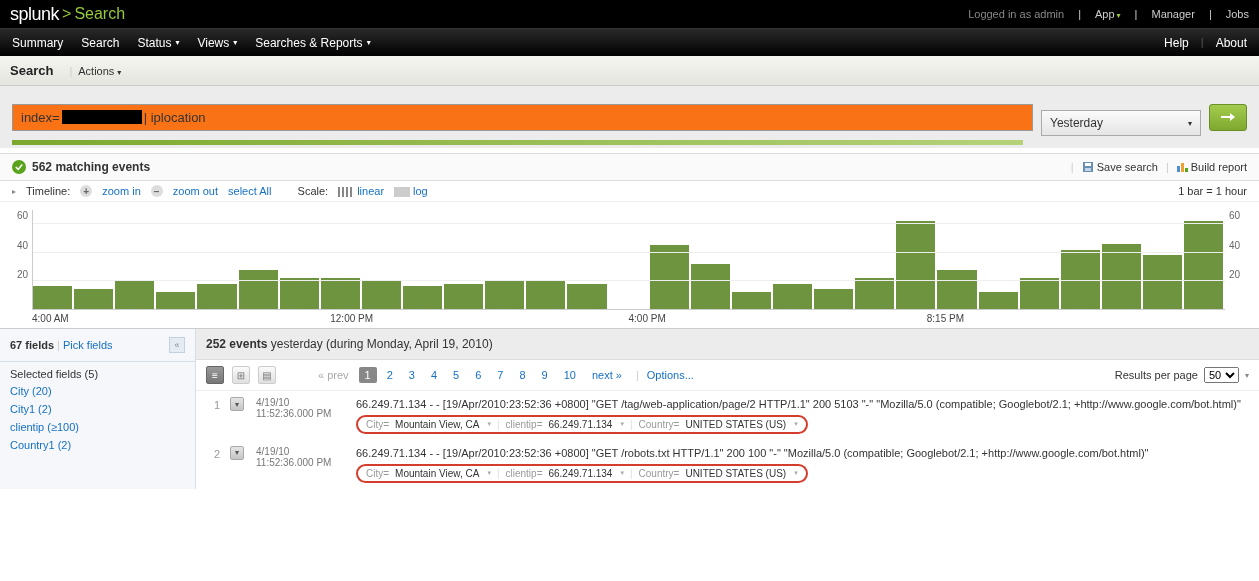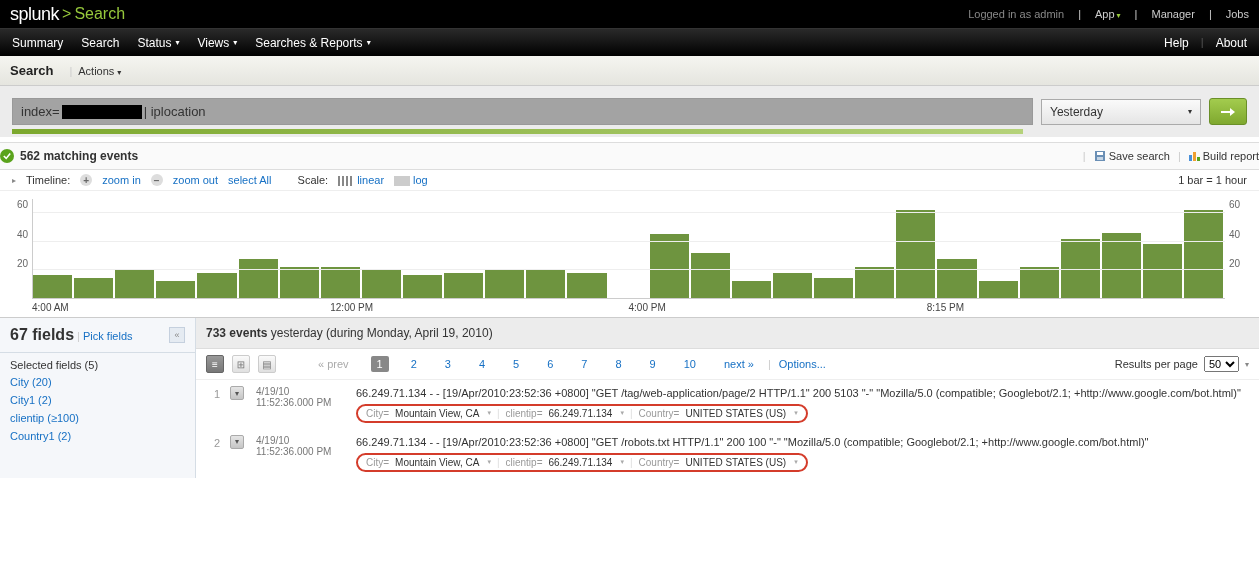--- a/index.html
+++ b/index.html
@@ -21,28 +21,28 @@
 .nav-right { display:flex; gap:12px; }
 .nav-right a { color:#fff; font-size:12px; text-decoration:none; }
 
 .sub-bar { background: linear-gradient(#f5f5f0,#e5e5df); height:30px; display:flex; align-items:center; padding:0 10px; border-bottom:1px solid #ccc; }
 .sub-bar .title { font-weight:bold; font-size:13px; color:#222; margin-right:10px; }
 .div { color:#ccc; margin:0 6px; }
 .sub-bar .actions { font-size:11px; color:#333; cursor:pointer; }
 .sub-bar .caret-d { font-size:8px; margin-left:3px; }
 
 .search-row { background:#ececec; padding:12px; display:flex; align-items:center; gap:8px; }
-.search-box { flex:1; background:#a3a3a3; border:1px solid #999; padding:5px 8px; font-family: "Courier New", monospace; font-size:13px; display:flex; align-items:center; }
+.search-box { flex:1; background:#f97316; border:1px solid #999; padding:5px 8px; font-family: "Courier New", monospace; font-size:13px; display:flex; align-items:flex-start; }
 .search-box .redact { background:#000; width:80px; height:14px; display:inline-block; margin:0 2px; }
 .search-underbar { height:5px; background: linear-gradient(to right, #7ca82e, #b5d27a); margin-top:-8px; margin-bottom:8px; margin-left:12px; margin-right:236px;}
-.time-picker { width:160px; background: linear-gradient(#fafafa,#e5e5e5); border:1px solid #aaa; padding:5px 8px; display:flex; justify-content:space-between; align-items:center; cursor:pointer; font-size:12px;}
+.time-picker { width:160px; background: linear-gradient(#fafafa,#e5e5e5); border:1px solid #aaa; padding:5px 8px; display:flex; justify-content:space-between; align-items:center; cursor:pointer; font-size:12px;margin-top:12px;}
 .go-btn { width:38px; height:27px; background: linear-gradient(#a3cc4e,#7fa82f); border:1px solid #6a8f28; border-radius:3px; display:flex; align-items:center; justify-content:center; cursor:pointer;}
 .go-btn svg { fill:#fff; }
 
-.status-row { display:flex; justify-content:space-between; align-items:center; padding:6px 0; border-top:1px solid #ddd; border-bottom:1px solid #ddd; background:#fafafa;}
+.status-row { display:flex; justify-content:space-between; align-items:center; padding:6px 12px; border-top:1px solid #ddd; border-bottom:1px solid #ddd; background:#fafafa;}
 .status-left { display:flex; align-items:center; gap:6px; font-size:12px; font-weight:bold;}
 .check-ico { width:14px; height:14px; background:#5aa31c; border-radius:50%; display:flex; align-items:center; justify-content:center;}
 .check-ico svg { stroke:#fff; stroke-width:2; fill:none; }
 .status-right { display:flex; align-items:center; gap:8px; font-size:11px;}
 .status-right .sep { color:#ccc;}
 .status-right a { color:#333; text-decoration:none; cursor:pointer; display:flex; align-items:center; gap:3px;}
 .ico-save { width:12px; height:12px; }
 .ico-bar { display:inline-flex; gap:1px; align-items:flex-end; }
 .ico-bar span:nth-child(1){width:3px;height:6px;background:#4a90d9;}
 .ico-bar span:nth-child(2){width:3px;height:9px;background:#f0a030;}
@@ -64,34 +64,34 @@
 .grid-h { position:absolute; left:0; right:0; border-top:1px solid #eee;}
 .bar { background:#6e943f; margin-right:2px;}
 .y-axis-r { width:22px; display:flex; flex-direction:column; justify-content:space-between; padding-left:4px; color:#666; font-size:10px;}
 .x-axis { display:flex; margin-left:20px; margin-right:22px; font-size:10px; color:#444; padding-top:3px;}
 .x-tick { flex:1; display:flex; flex-direction:column;}
 
 .results-area { display:flex; border-top:1px solid #ccc; }
 
 .fields-panel { width:196px; background:#f5f7fa; border-right:1px solid #d5dde5; padding:0; display:flex; flex-direction:column;}
 .fields-head { display:flex; justify-content:space-between; align-items:center; padding:8px 10px; border-bottom:1px solid #d5dde5;}
-.fields-head .fh { font-weight:bold; font-size:16px;}
+.fields-head .fh { font-weight:bold; font-size:11px;}
 .fields-head a { color:#1670c4; font-size:11px; text-decoration:none;}
 .collapse-caret { background:#e5ebf2; width:16px; text-align:center; padding:2px 0; font-size:9px; color:#888; border:1px solid #c5d0de; cursor:pointer;}
 .field-sec-title { font-size:11px; color:#333; padding:6px 10px 2px 10px; }
 .field-link { color:#1670c4; font-size:11px; display:block; padding:3px 10px; text-decoration:none;}
 
 .events-panel { flex:1; background:#fff;}
 .events-head { background:#ececec; padding:8px 10px; font-size:12px; border-bottom:1px solid #ddd;}
 .events-head .b { font-weight:bold;}
 .view-row { display:flex; align-items:center; padding:6px 10px; gap:8px; font-size:11px; border-bottom:1px solid #eee; justify-content:space-between;}
 .view-left { display:flex; align-items:center; gap:8px;}
 .vicon { width:18px; height:18px; border:1px solid #ccc; border-radius:2px; display:flex; align-items:center; justify-content:center; background:linear-gradient(#fafafa,#e0e0e0); cursor:pointer; color:#777; font-size:10px;}
 .vicon.active { background:linear-gradient(#999,#777); color:#fff; border-color:#666;}
-.pager { display:flex; gap:16px; align-items:center;}
+.pager { display:flex; gap:4px; align-items:center;}
 .pager a { color:#1670c4; padding:2px 6px; text-decoration:none; cursor:pointer;}
 .pager .cur { background:#888; color:#fff; border-radius:2px;}
 .pager .dis { color:#aaa; cursor:default;}
 .opts { color:#1670c4; cursor:pointer;}
 .rpp { display:flex; align-items:center; gap:6px; font-size:11px;}
 .rpp select { font-size:11px; }
 
 .evt-row { display:flex; padding:6px 10px; gap:10px; font-size:11px; }
 .evt-num { width:14px; color:#999; text-align:right; padding-top:2px;}
 .evt-toggle { width:16px; }
@@ -302,21 +302,21 @@
     <div id="sel-fields">
         <a class="field-link">City (20)</a>
         <a class="field-link">City1 (2)</a>
         <a class="field-link">clientip (≥100)</a>
         <a class="field-link">Country1 (2)</a>
       </div>
   </div>
 
   <div class="events-panel">
     <div class="events-head">
-      <span class="b">733 events</span><span> yesterday (during Monday, April 19, 2010)</span>
+      <span class="b">252 events</span><span> yesterday (during Monday, April 19, 2010)</span>
     </div>
 
     <div class="view-row">
       <div class="view-left">
         <span class="vicon active">≡</span>
         <span class="vicon">⊞</span>
         <span class="vicon">▤</span>
         <span style="width:20px"></span>
         <div class="pager" id="pager">
             <a class="dis">« prev</a>

